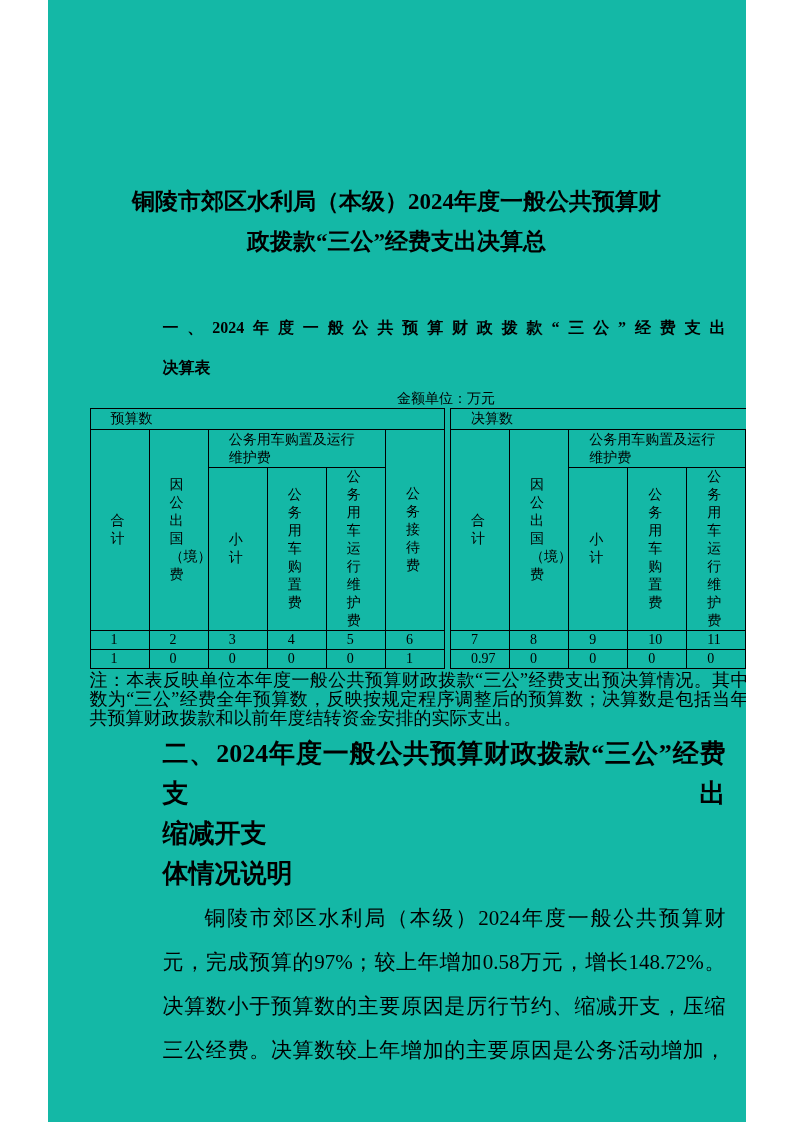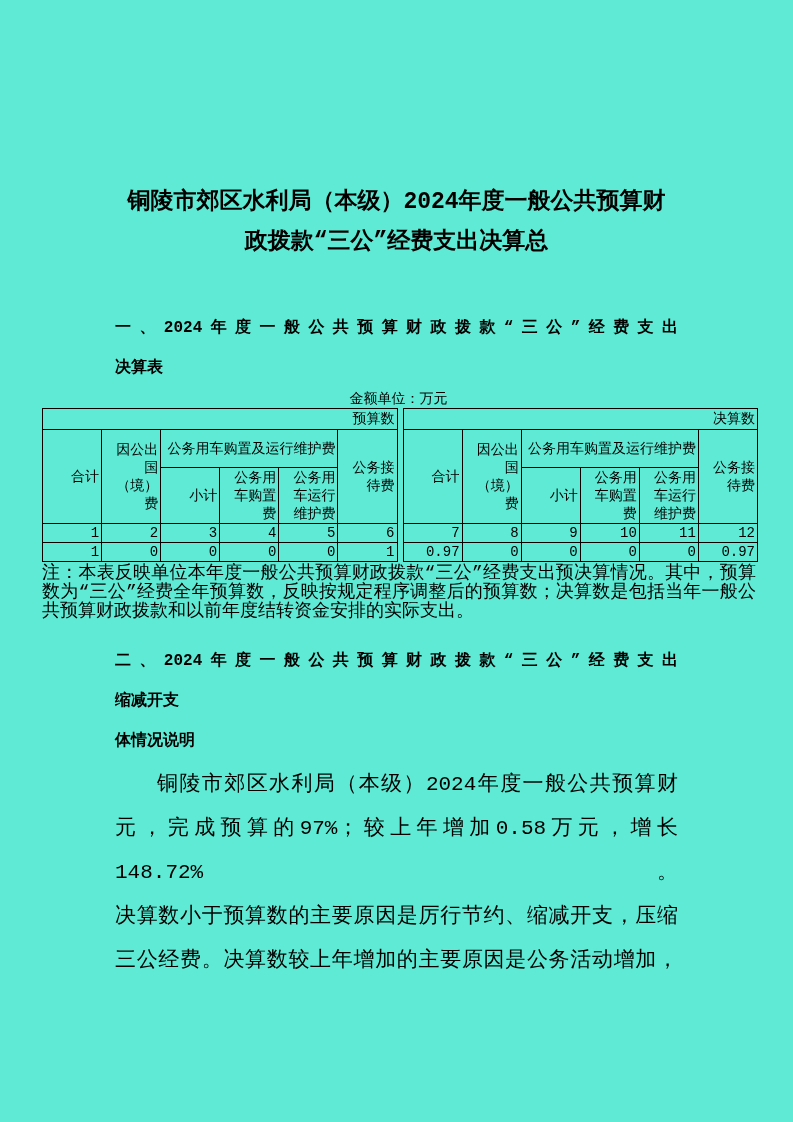--- a/index.html
+++ b/index.html
@@ -1,23 +1,23 @@
 <!DOCTYPE html>
 <html><head>
 <meta charset="utf-8">
 <style>
   * { box-sizing: border-box; margin: 0; padding: 0; }
   html, body { background: #ffffff; }
   .page {
     position: relative;
-    width: 793px;
+    width: 698px;
     height: 1122px;
-    background: #5eead4;
+    background: #14b8a6;
     color: #000000;
-    font-family: Liberation Mono, monospace;
+    font-family: Liberation Serif, serif;
     overflow: hidden;
     margin: 0 auto;
   }
   .doc-title {
     padding-top: 182px;
     text-align: center;
     font-weight: bold;
     font-size: 23px;
     line-height: 40px;
   }
@@ -48,43 +48,43 @@
     gap: 5px;
   }
   table {
     border-collapse: collapse;
     table-layout: fixed;
     font-size: 14px;
   }
   .t-half { width: 356px; }
   td {
     border: 1px solid #000;
-    text-align: right;
+    text-align: left;
     vertical-align: middle;
-    padding: 0 2px;
+    padding: 0 20px;
     line-height: 18px;
     overflow: hidden;
   }
   .r-group td { height: 21px; }
   .r-h1 .grp-cell { height: 38px; }
   .r-h2 td { height: 56px; }
   .r-num td { height: 17px; }
   .r-val td { height: 17px; }
   .note-text {
     margin: 2px 0 0 42px;
     width: 714px;
     font-size: 18px;
     line-height: 19px;
     text-align: justify;
   }
   .section2-block {
-    margin: 20px 0 0 115px;
+    margin: 6px 0 0 115px;
     width: 563px;
     font-weight: bold;
-    font-size: 16px;
+    font-size: 26px;
     line-height: 40px;
   }
   .body-para {
     margin: 2px 0 0 115px;
     width: 563px;
     font-size: 21px;
     line-height: 44px;
   }
 </style>
 </head>

